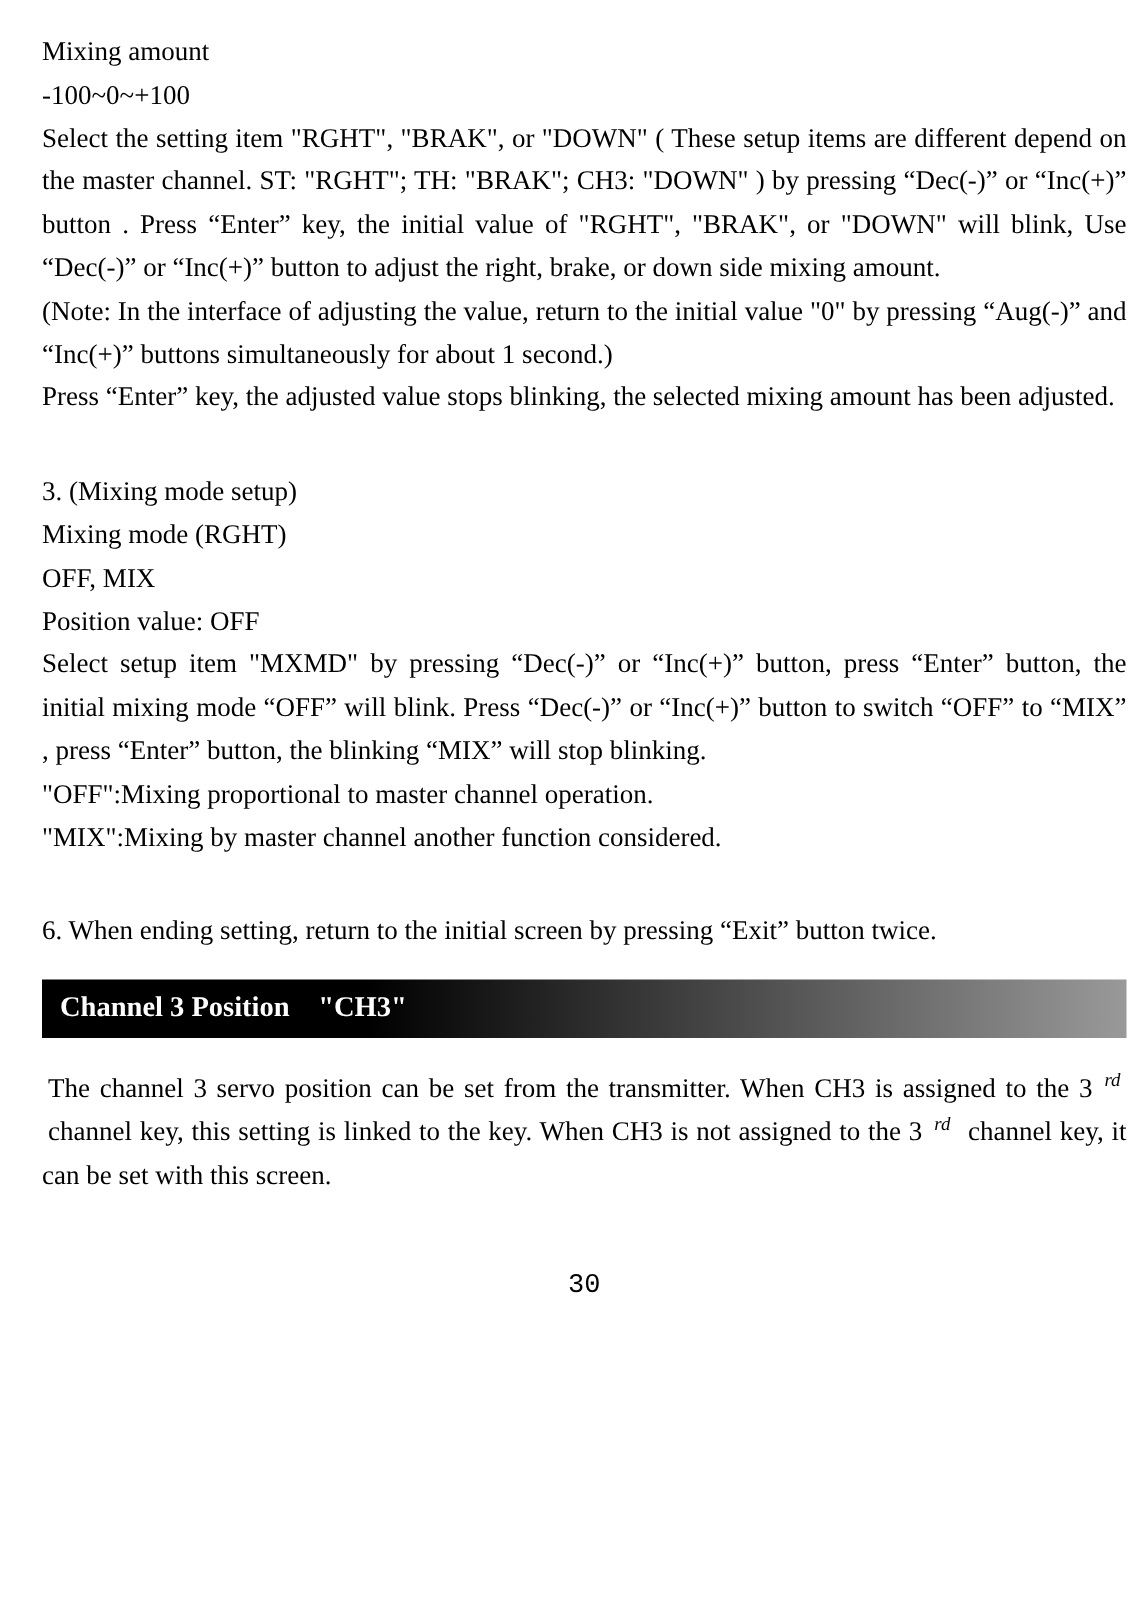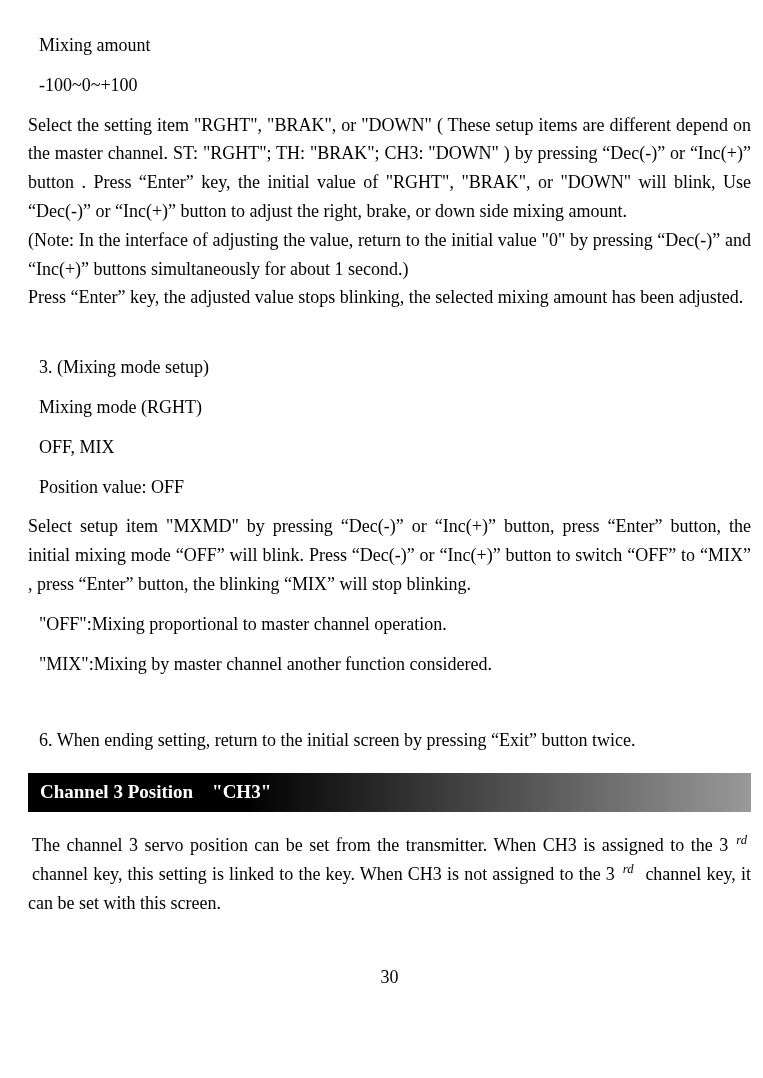--- a/index.html
+++ b/index.html
@@ -14,51 +14,52 @@
       color: #000;
       background: #fff;
       width: 763px;
       padding: 12px 20px 20px 20px;
     }
     .para {
       text-align: justify;
       margin: 0;
     }
     .line {
-      margin: 11px;
+      margin: 0;
     }
     .spacer {
       height: 26px;
     }
     .section-header {
       background: linear-gradient(to right, #000000 0%, #000000 30%, #999999 100%);
       color: #fff;
       font-weight: bold;
       font-size: 19px;
       padding: 4px 12px;
       margin: 18px 0;
     }
     .page-number {
       text-align: center;
       margin-top: 45px;
       font-size: 18px;
+      font-family: Liberation Mono, monospace;
     }
     sup {
       font-size: 0.7em;
       vertical-align: super;
       font-style: italic;
     }
   </style>
 </head>
 <body>
 
 <div class="line">Mixing amount</div>
 <div class="line">-100~0~+100</div>
 <div class="para">Select the setting item "RGHT", "BRAK", or "DOWN" ( These setup items are different depend on the master channel. ST: "RGHT"; TH: "BRAK"; CH3: "DOWN" ) by pressing “Dec(-)” or “Inc(+)” button . Press “Enter” key, the initial value of "RGHT", "BRAK", or "DOWN" will blink, Use “Dec(-)” or “Inc(+)” button to adjust the right, brake, or down side mixing amount.</div>
-<div class="para">(Note: In the interface of adjusting the value, return to the initial value "0" by pressing “Dec(-)” and “Inc(+)” buttons simultaneously for about 1 second.)</div>
+<div class="para">(Note: In the interface of adjusting the value, return to the initial value "0" by pressing “Aug(-)” and “Inc(+)” buttons simultaneously for about 1 second.)</div>
 <div class="para">Press “Enter” key, the adjusted value stops blinking, the selected mixing amount has been adjusted.</div>
 
 <div class="spacer"></div>
 
 <div class="line">3. (Mixing mode setup)</div>
 <div class="line">Mixing mode (RGHT)</div>
 <div class="line">OFF, MIX</div>
 <div class="line">Position value: OFF</div>
 <div class="para">Select setup item "MXMD" by pressing “Dec(-)” or “Inc(+)” button, press “Enter” button, the initial mixing mode “OFF” will blink. Press “Dec(-)” or “Inc(+)” button to switch “OFF” to “MIX” , press  “Enter” button, the blinking “MIX” will stop blinking.</div>
 <div class="line">"OFF":Mixing proportional to master channel operation.</div>

